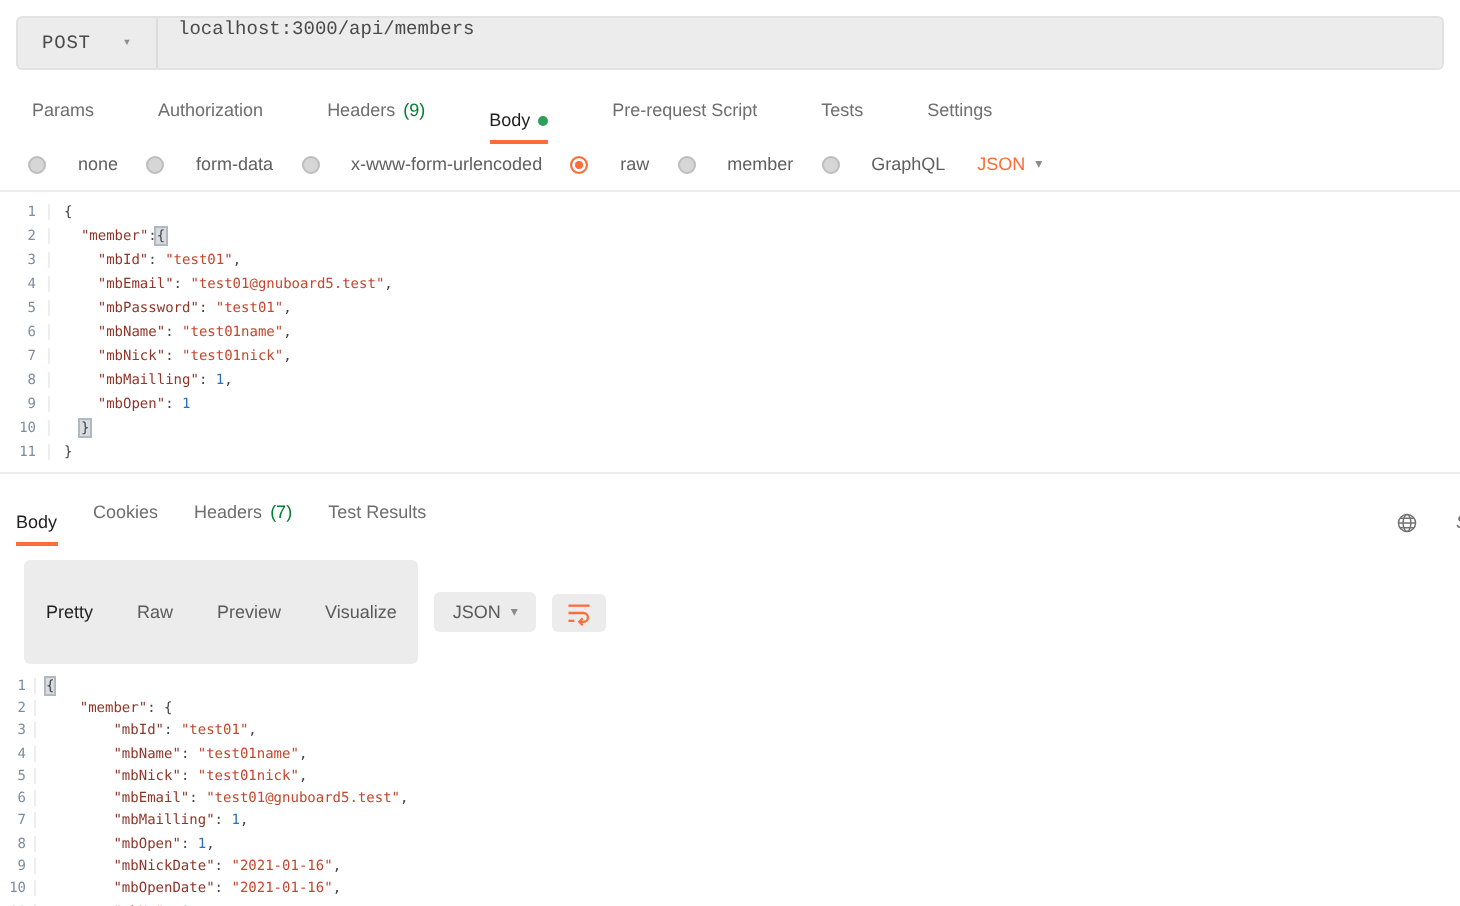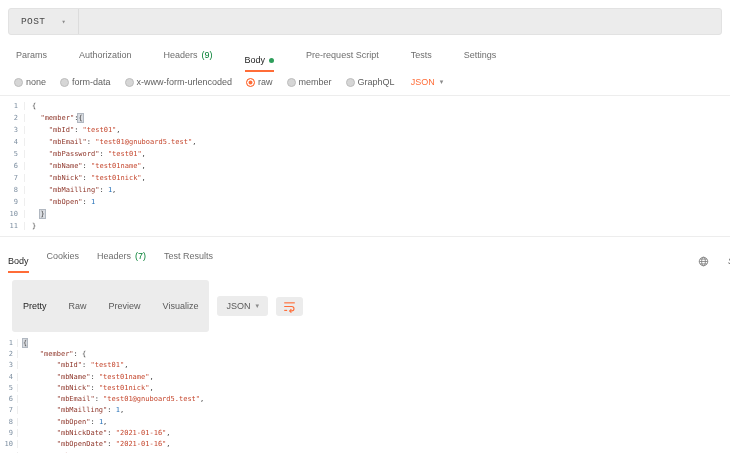--- a/index.html
+++ b/index.html
@@ -20,21 +20,21 @@
   
   .req-tabs { display:flex; gap:32px; margin:9px 8px 0 16px; font-size:9px; color:#6e6e6e; }
   .tab { display:flex; align-items:center; gap:4px; padding-bottom:7px; cursor:pointer; white-space:nowrap; }
   .tab.active { color:#1f1f1f; padding-bottom:5px; border-bottom:2px solid #ff6c37;margin-top:11px; }
   .tab .count { color:#007f31; }
   .tab .dot { width:5px; height:5px; border-radius:50%; background:#2e9e5b; display:inline-block; }
 
   
   .body-type-row { display:flex; align-items:center; gap:14px; margin:5px 8px 0 14px;
     font-size:9px; color:#5f5f5f; }
-  .radio-opt { display:flex; align-items:center; gap:3px; cursor:pointer; }
+  .radio-opt { display:flex; align-items:center; gap:16px; cursor:pointer; }
   .radio { width:9px; height:9px; border-radius:50%; background:#d6d6d6; border:1px solid #bdbdbd; }
   .radio.sel { background:#ff6c37; border:1px solid #ff6c37; box-shadow:inset 0 0 0 1.5px #fff; }
   .raw-lang { display:flex; align-items:center; gap:5px; color:#ff6c37; cursor:pointer; margin-left:2px; }
 
   
   .editor { font-family:"DejaVu Sans Mono", monospace; font-size:7px; overflow:hidden; }
   .req-editor { margin-top:8px; border-top:1px solid #ededed; padding-top:4px; }
   .resp-editor { margin-top:5px; }
   .code-line { display:flex; align-items:center; height:12px; overflow:hidden; }
   .resp-editor .code-line { height:11.3px; }
@@ -70,20 +70,21 @@
 <body>
 
 <div class="app">
 
   <div class="url-row">
     <div class="method">
       <span>POST</span>
       <span class="caret">▾</span>
     </div>
     <div class="vsep"></div>
+    <div class="url-text">localhost:3000/api/members</div>
   </div>
 
   <div class="req-tabs" id="req-tabs">
       <div class="tab">
         <span>Params</span>
       </div>
       <div class="tab">
         <span>Authorization</span>
       </div>
       <div class="tab">

